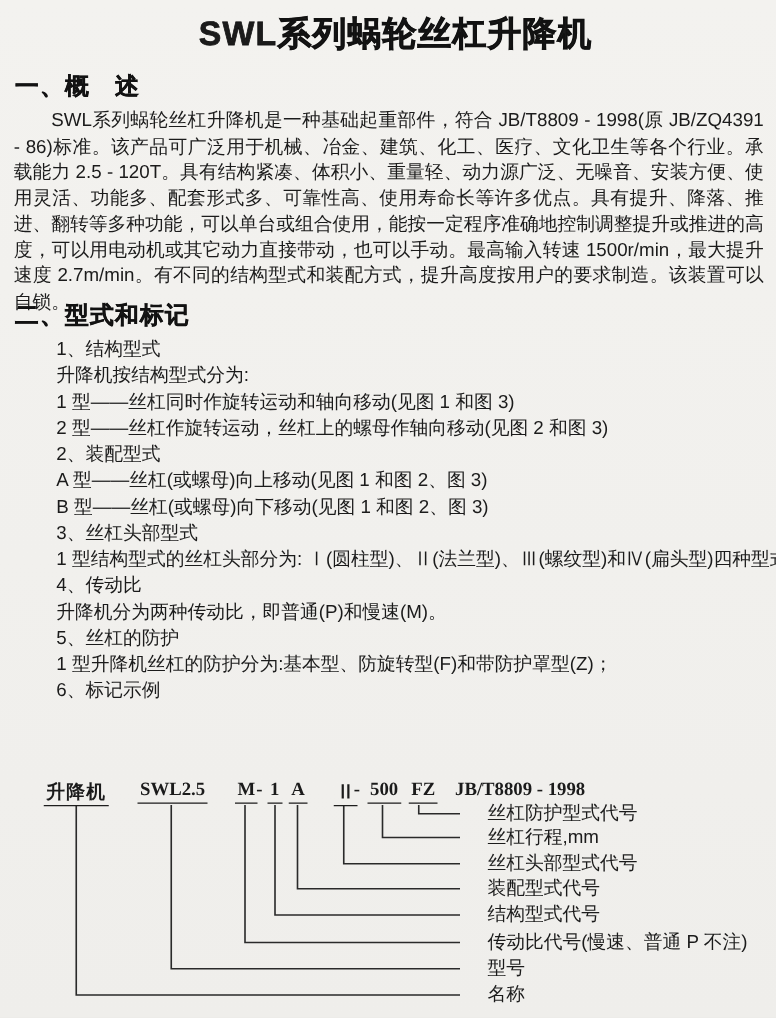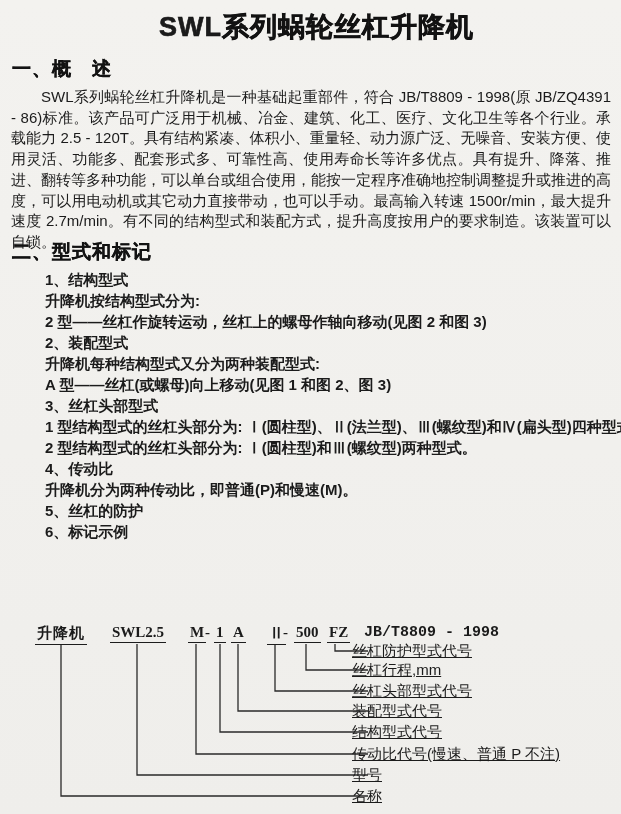--- a/index.html
+++ b/index.html
@@ -43,21 +43,21 @@
     line-height: 20.7px;
     text-align: justify;
     text-indent: 2em;
     font-weight: 500;
   }
   .type-lines {
     position: absolute;
     top: 269px; left: 45px;
     width: 570px;
     font-size: 15px;
-    font-weight: 700;
+    font-weight: 400;
   }
   .type-line { height: 21px; line-height: 21px; white-space: nowrap; }
   
   .marking {
     position: absolute;
     top: 620px; left: 0;
     width: 621px; height: 194px;
     font-size: 15px;
   }
   .code {
@@ -71,29 +71,28 @@
   #code-name   { left: 35px; font-family: "Liberation Sans", sans-serif; letter-spacing: 1px; }
   #code-model  { left: 110px; }
   #code-ratio  { left: 188px; }
   #code-dash1  { left: 205px; }
   #code-struct { left: 214px; }
   #code-asm    { left: 231px; }
   #code-head   { left: 267px; }
   #code-dash2  { left: 283px; }
   #code-travel { left: 294px; }
   #code-prot   { left: 327px; }
-  #code-std    { left: 364px; font-family: Liberation Mono, monospace; }
+  #code-std    { left: 364px; }
   .connector-svg { position: absolute; top: 0; left: 0; }
   .mark-label {
     position: absolute;
-    left: 352px;
+    left: 390px;
     height: 20px; line-height: 20px;
     white-space: nowrap;
     font-weight: 500;
-    text-decoration: underline;
   }
   #mlabel-0 { top: 21px; }
   #mlabel-1 { top: 40px; }
   #mlabel-2 { top: 61px; }
   #mlabel-3 { top: 81px; text-align: right; }
   #mlabel-4 { top: 102px; }
   #mlabel-5 { top: 124px; }
   #mlabel-6 { top: 145px; }
   #mlabel-7 { top: 166px; }
 </style>
@@ -106,30 +105,31 @@
 
   <div class="sec-heading" id="sec1-heading">一、概　述</div>
 
   <div class="overview-para">SWL系列蜗轮丝杠升降机是一种基础起重部件，符合 JB/T8809 - 1998(原 JB/ZQ4391 - 86)标准。该产品可广泛用于机械、冶金、建筑、化工、医疗、文化卫生等各个行业。承载能力 2.5 - 120T。具有结构紧凑、体积小、重量轻、动力源广泛、无噪音、安装方便、使用灵活、功能多、配套形式多、可靠性高、使用寿命长等许多优点。具有提升、降落、推进、翻转等多种功能，可以单台或组合使用，能按一定程序准确地控制调整提升或推进的高度，可以用电动机或其它动力直接带动，也可以手动。最高输入转速 1500r/min，最大提升速度 2.7m/min。有不同的结构型式和装配方式，提升高度按用户的要求制造。该装置可以自锁。</div>
 
   <div class="sec-heading" id="sec2-heading">二、型式和标记</div>
 
   <div class="type-lines">
     <div class="type-line">1、结构型式</div>
     <div class="type-line">升降机按结构型式分为:</div>
+    <div class="type-line">1 型——丝杠同时作旋转运动和轴向移动(见图 1 和图 3)</div>
     <div class="type-line">2 型——丝杠作旋转运动，丝杠上的螺母作轴向移动(见图 2 和图 3)</div>
     <div class="type-line">2、装配型式</div>
-    <div class="type-line">升降机每种结构型式又分为两种装配型式:</div>
     <div class="type-line">A 型——丝杠(或螺母)向上移动(见图 1 和图 2、图 3)</div>
+    <div class="type-line">B 型——丝杠(或螺母)向下移动(见图 1 和图 2、图 3)</div>
     <div class="type-line">3、丝杠头部型式</div>
     <div class="type-line">1 型结构型式的丝杠头部分为: Ⅰ(圆柱型)、Ⅱ(法兰型)、Ⅲ(螺纹型)和Ⅳ(扁头型)四种型式。</div>
-    <div class="type-line">2 型结构型式的丝杠头部分为: Ⅰ(圆柱型)和Ⅲ(螺纹型)两种型式。</div>
     <div class="type-line">4、传动比</div>
     <div class="type-line">升降机分为两种传动比，即普通(P)和慢速(M)。</div>
     <div class="type-line">5、丝杠的防护</div>
+    <div class="type-line">1 型升降机丝杠的防护分为:基本型、防旋转型(F)和带防护罩型(Z)；</div>
     <div class="type-line">6、标记示例</div>
   </div>
 
   <div class="marking">
 
     <svg class="connector-svg" width="621" height="194" viewBox="0 0 621 194">
       <g fill="none" stroke="#2a2a2a" stroke-width="1.3">
         <path d="M335,24 V31 H368"></path>
         <path d="M306,24 V50 H368"></path>
         <path d="M275,24 V71 H368"></path>

